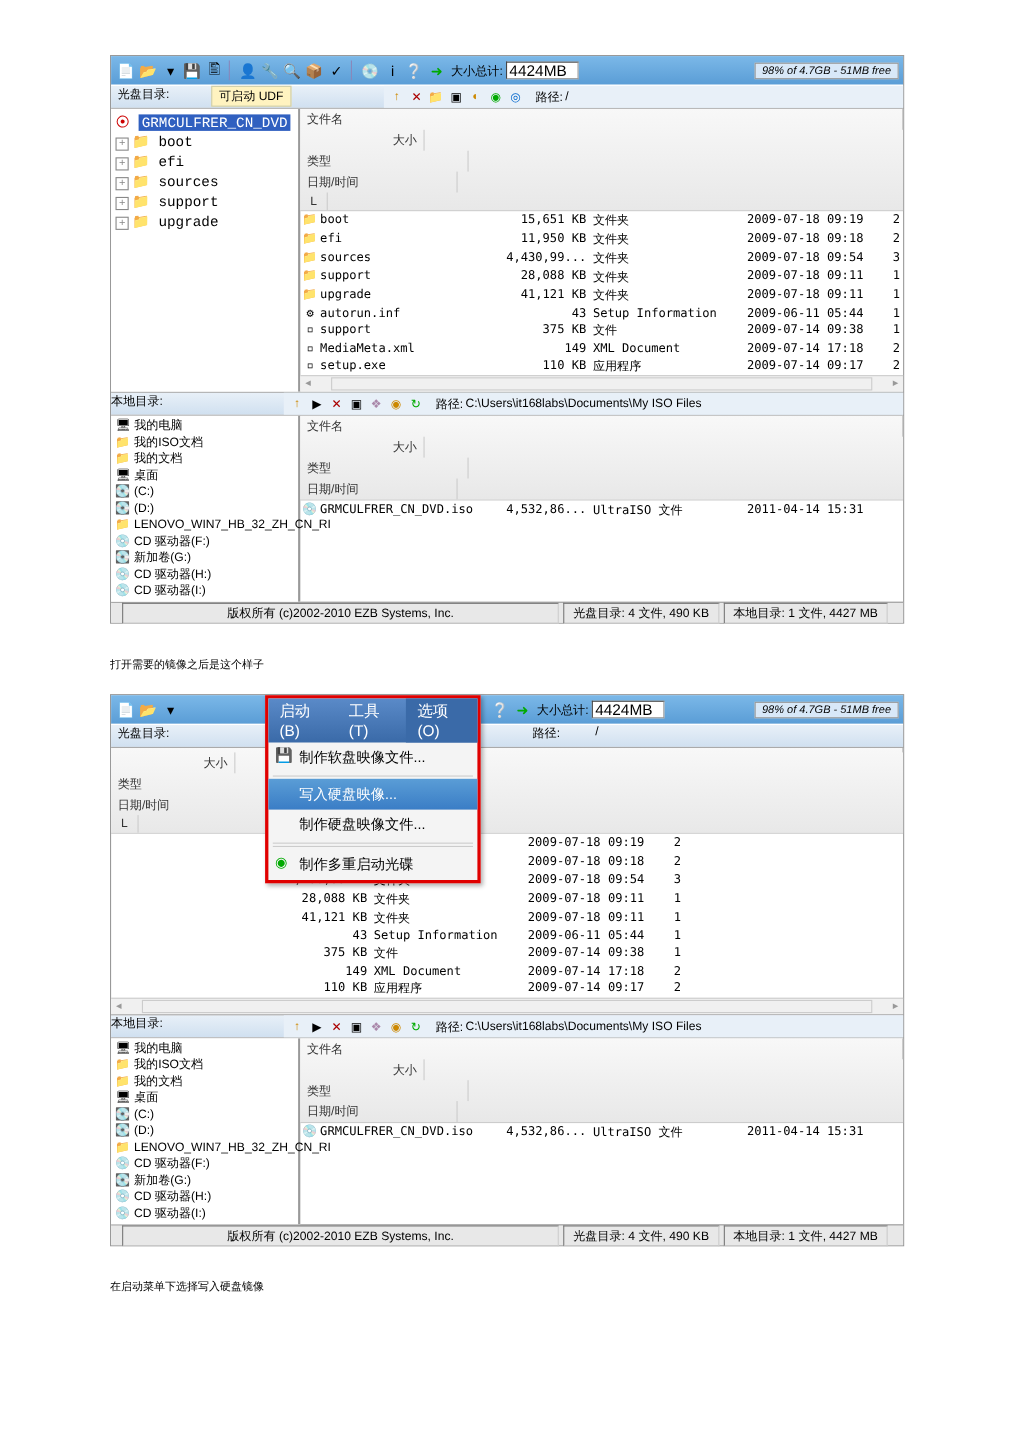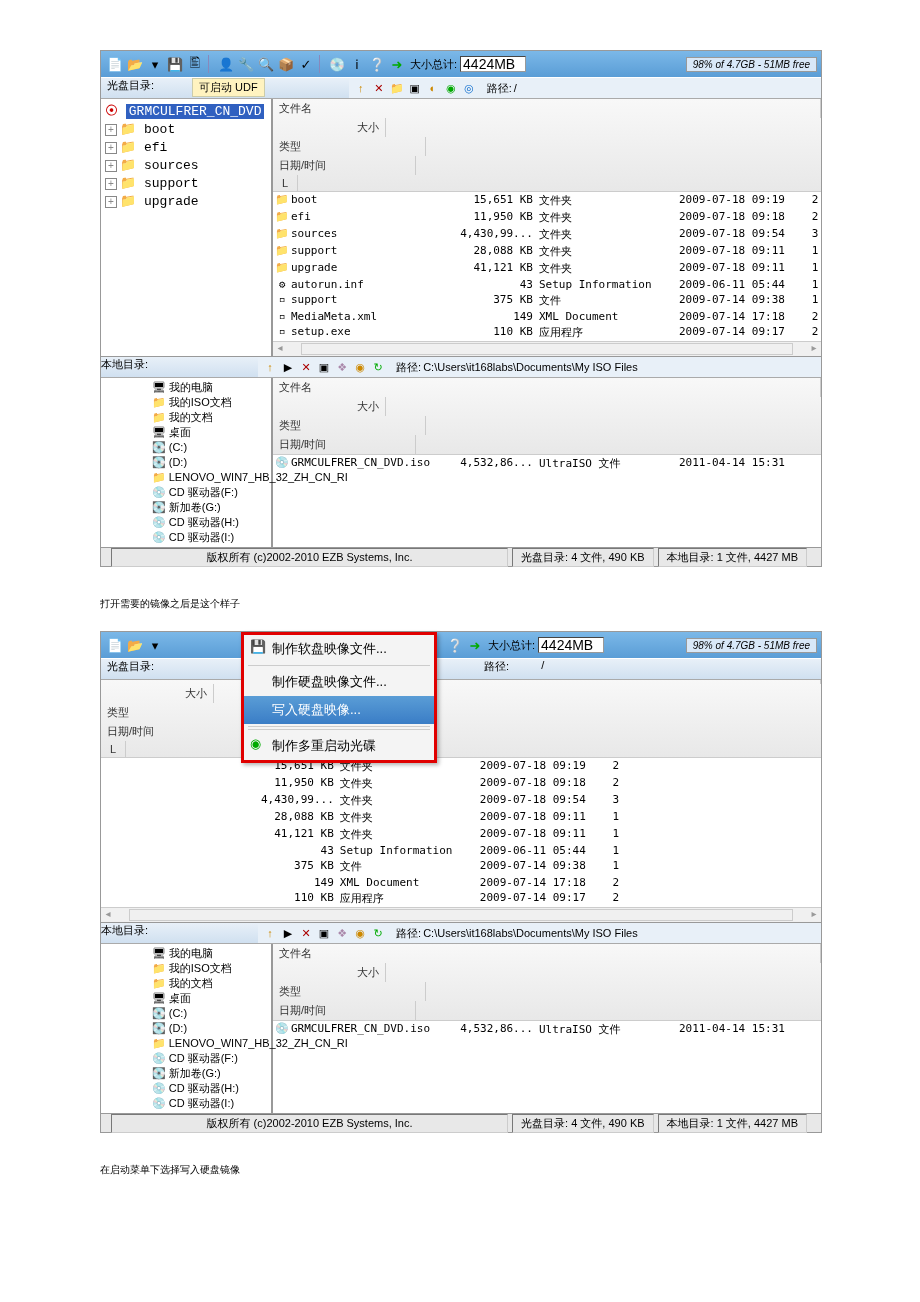--- a/index.html
+++ b/index.html
@@ -36,21 +36,21 @@
 .row .nm { flex: 1.6; }
 .row .sz { width: 100px; text-align: right; padding-right: 6px; }
 .row .tp { width: 140px; }
 .row .dt { width: 130px; }
 .row .xx { width: 12px; text-align: center; }
 .scroll-hint { background: #f0f0f0; border-top: 1px solid #ccc; height: 14px; display: flex; }
 .scroll-hint .track { flex: 1; margin: 1px 14px; border: 1px solid #ccc; }
 .scroll-hint .arr { width: 14px; text-align: center; color: #999; font-size: 10px; }
 .mid-bar { background: linear-gradient(#e8f0f8, #d0e0f0); border-top: 1px solid #999; border-bottom: 1px solid #aaa; height: 20px; display: flex; font-size: 11px; }
 .local-tree { padding: 2px 4px; font-size: 11px; line-height: 15px; }
-.local-tree .ln { white-space: nowrap; margin-left: 47px; }
+.local-tree .ln { white-space: nowrap; }
 .statusbar { background: #e8e8e8; border-top: 1px solid #999; height: 18px; display: flex; align-items: center; font-size: 11px; padding: 0 10px; }
 .statusbar > div { border: 1px inset #ccc; padding: 1px 8px; margin-right: 4px; text-align: center; }
 .caption { font-size: 10px; margin: 30px 0 6px 0; }
 .menu-pop { position: relative; }
 .pop { position: absolute; left: 140px; top: 0; background: #f4f4f4; border: 1px solid #888; box-shadow: 2px 2px 4px rgba(0,0,0,0.3); font-size: 13px; width: 190px; z-index: 10; }
 .pop .hdr2 { display: flex; background: linear-gradient(#5a8ac8, #3a6aa8); color: #fff; font-size: 14px; }
 .pop .hdr2 span { padding: 3px 10px; }
 .pop .sel { background: #3a6aa8; }
 .pop .mi { padding: 5px 10px 5px 28px; position: relative; }
 .pop .mi.hi { background: linear-gradient(#5a9dd6, #3a7dc6); color: #fff; }
@@ -272,24 +272,29 @@
       <span class="tb-icon">▾</span>
       <span style="flex:0 0 280px"></span>
       <span class="tb-icon" style="color:#06c">❔</span>
       <span class="tb-icon" style="color:#0a0">➜</span>
       <span class="tb-lbl">大小总计:</span>
       <input class="tb-input" style="width: 60px;" readonly="" value="4424MB">
       <span class="tb-status">98% of 4.7GB - 51MB free</span>
     </div>
 
     <div class="pop redbox">
+      <div class="hdr2">
+        <span>启动(B)</span>
+        <span>工具(T)</span>
+        <span class="sel">选项(O)</span>
+      </div>
       <div class="mi"><span class="mic">💾</span><span>制作软盘映像文件...</span></div>
       <hr>
+      <div class="mi hi"><span>写入硬盘映像...</span></div>
       <div class="mi"><span>制作硬盘映像文件...</span></div>
-      <div class="mi hi"><span>写入硬盘映像...</span></div>
       <hr>
       <hr>
       <div class="mi"><span class="mic" style="color:#0a0">◉</span><span>制作多重启动光碟</span></div>
     </div>
 
     <div class="subbar">
       <span class="lbl">光盘目录:</span>
       <span style="flex:0 0 260px"></span>
       <span>路径:</span>
       <span>/</span>

